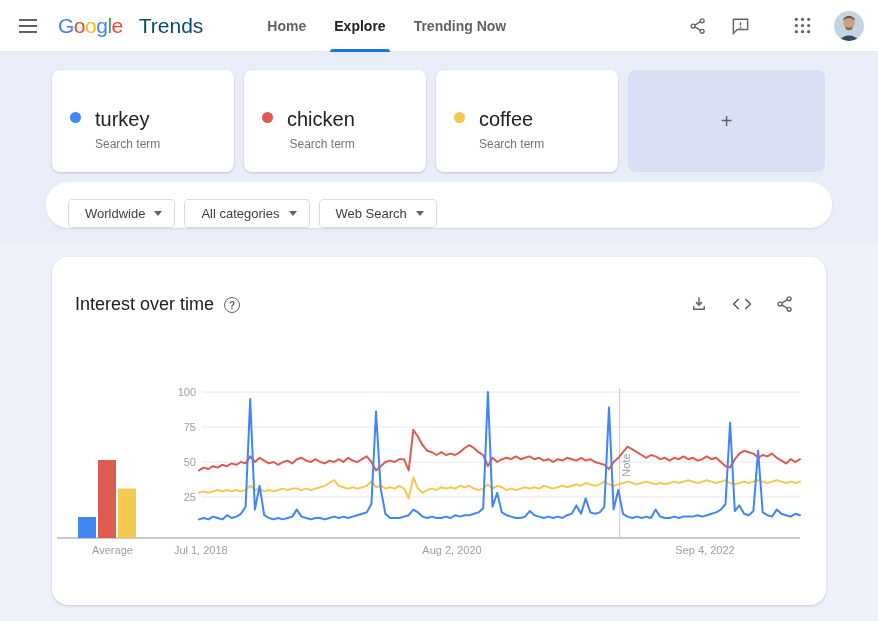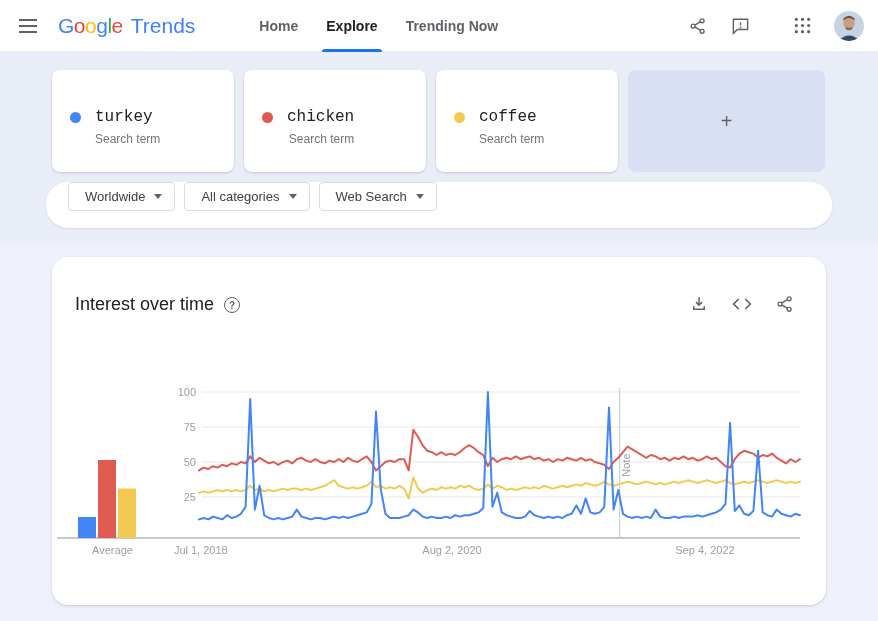--- a/index.html
+++ b/index.html
@@ -4,39 +4,39 @@
 <style>
   * { margin:0; padding:0; box-sizing:border-box; }
   html,body { width:878px; height:621px; }
   body { font-family:"Liberation Sans", sans-serif; background:#eef1f9; overflow:hidden; }
   .page { width:878px; height:621px; display:flex; flex-direction:column; }
 
   
   .app-header { height:52px; background:#fff; display:flex; align-items:center; border-bottom:1px solid #e8eaed; flex:0 0 auto; }
   .menu-btn { width:40px; height:40px; margin-left:8px; border:none; background:none; display:flex; align-items:center; justify-content:center; cursor:pointer; }
   .logo { display:flex; align-items:baseline; margin-left:10px; font-size:21px; letter-spacing:-0.5px; }
-  .logo .suffix { color:#3b82f6; margin-left:8px; letter-spacing:0; }
+  .logo .suffix { color:#0c4a6e; margin-left:16px; letter-spacing:0; }
   .nav { display:flex; height:52px; margin-left:50px;font-weight:bold; }
   .nav-item { position:relative; display:flex; align-items:center; padding:0 14px; font-size:14px; color:#5f6368; cursor:pointer; }
   .nav-item.active { color:#202124; }
   .nav-item.active::after { content:""; position:absolute; left:10px; right:10px; bottom:0; height:3px; background:#1a73e8; border-radius:3px 3px 0 0; }
   .header-actions { margin-left:auto; display:flex; align-items:center; padding-right:14px; }
   .icon-btn { width:36px; height:36px; border:none; background:none; display:flex; align-items:center; justify-content:center; cursor:pointer; color:#5f6368; }
   .gap-s { margin-left:6px; } .gap-m { margin-left:26px; }
   .avatar { width:30px; height:30px; border-radius:50%; overflow:hidden; margin-left:14px; cursor:pointer; flex:0 0 auto; }
 
   
   .top-section { background:#e9edf8; padding:18px 52px 15px 52px; flex:0 0 auto; }
   .cards-row { display:flex; gap:10px; }
   .term-card { width:182px; height:102px; background:#fff; border-radius:8px; box-shadow:0 1px 2px rgba(60,64,67,.15), 0 1px 3px rgba(60,64,67,.08); padding:38px 0 0 18px; display:flex; cursor:pointer; }
   .term-dot { width:11px; height:11px; border-radius:50%; margin:4px 14px 0 0; flex:0 0 auto; }
-  .term-title { font-size:16px; color:#202124;font-family:Liberation Mono, monospace; }
+  .term-title { font-size:20px; color:#202124; }
   .term-sub { font-size:12px; color:#70757a; margin-top:6px;text-align:right; }
   .add-card { width:197px; height:102px; background:#d9e0f3; border-radius:8px; display:flex; align-items:center; justify-content:center; font-size:20px; color:#5f6368; cursor:pointer; }
-  .filters-bar { margin:10px -6px 0 -6px; background:#fff; border-radius:22px; height:46px; display:flex; align-items:flex-start; padding-left:22px; gap:9px; box-shadow:0 1px 2px rgba(60,64,67,.12); }
+  .filters-bar { margin:10px -6px 0 -6px; background:#fff; border-radius:22px; height:46px; display:flex; align-items:flex-end; padding-left:22px; gap:9px; box-shadow:0 1px 2px rgba(60,64,67,.12); }
   .chip { display:inline-flex; align-items:center; height:29px; padding:0 12px 0 16px; border:1px solid #dadce0; border-radius:4px; background:#fff; font-size:13px; color:#3c4043; cursor:pointer; }
   .chip .caret { width:0; height:0; border-left:4px solid transparent; border-right:4px solid transparent; border-top:5px solid #5f6368; margin-left:9px; }
 
   
   .bottom-section { flex:1; background:#eef1f9; padding:14px 52px 0 52px; }
   .chart-card { position:relative; width:774px; height:348px; background:#fff; border-radius:16px; box-shadow:0 1px 2px rgba(60,64,67,.15), 0 1px 3px rgba(60,64,67,.08); }
   .card-head { position:absolute; top:0; left:0; right:0; height:58px; display:flex; align-items:flex-end; padding:0 30px 0 23px; }
   .card-title { font-size:18px; color:#202124; }
   .help-icon { width:16px; height:16px; border:1.5px solid #5f6368; border-radius:50%; color:#5f6368; font-size:10px; font-weight:bold; display:flex; align-items:center; justify-content:center; margin:0 0 2px 10px; cursor:pointer; }
   .head-icons { margin-left:auto; display:flex; gap:21px; align-items:center; color:#5f6368; }

